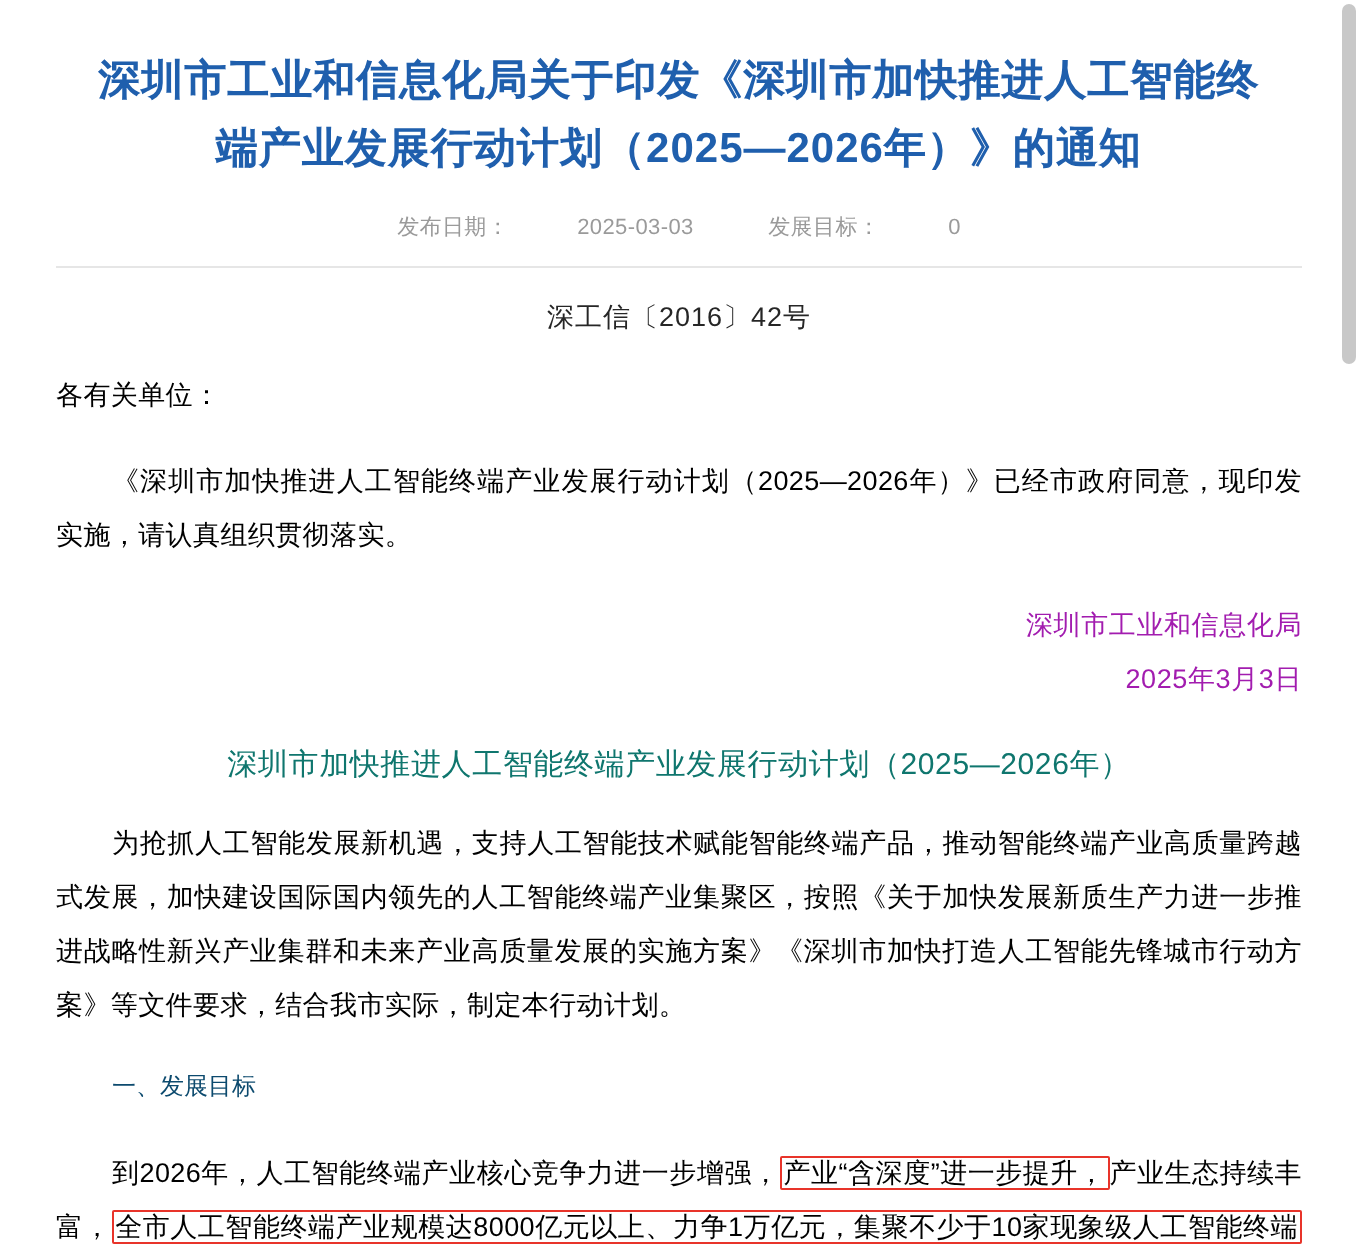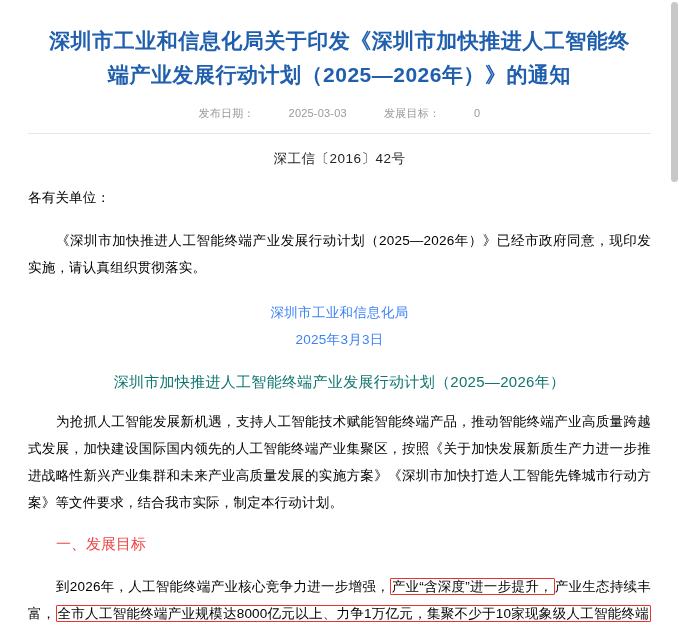--- a/index.html
+++ b/index.html
@@ -54,41 +54,41 @@
   p.body-text {
     font-size: 13.5px;
     line-height: 27px;
     margin: 16px 0 0 0;
     text-align: justify;
     color: #000000;
     letter-spacing: 0.2px;
   }
   p.indent2 { text-indent: 28px; }
   .right-align {
-    text-align: center;
+    text-align: right;
     font-size: 13.5px;
     line-height: 27px;
     margin-top: 18px;
-    color: #3b82f6;
+    color: #a21caf;
     letter-spacing: 0.3px;
   }
   .right-align.tight { margin-top: 0; }
   .plan-title {
     text-align: center;
     font-size: 15px;
     margin-top: 20px;
     color: #0f766e;
     letter-spacing: 0.3px;
   }
   .section-head {
-    font-size: 15px;
+    font-size: 12px;
     line-height: 27px;
     margin-top: 14px;
     text-indent: 28px;
-    color: #ef4444;
+    color: #0c4a6e;
   }
   .hl {
     border: 1.5px solid #e8342a;
     padding: 0 1px;
     border-radius: 1px;
     display: inline;
     box-decoration-break: clone;
     -webkit-box-decoration-break: clone;
   }
   .scrollbar {

